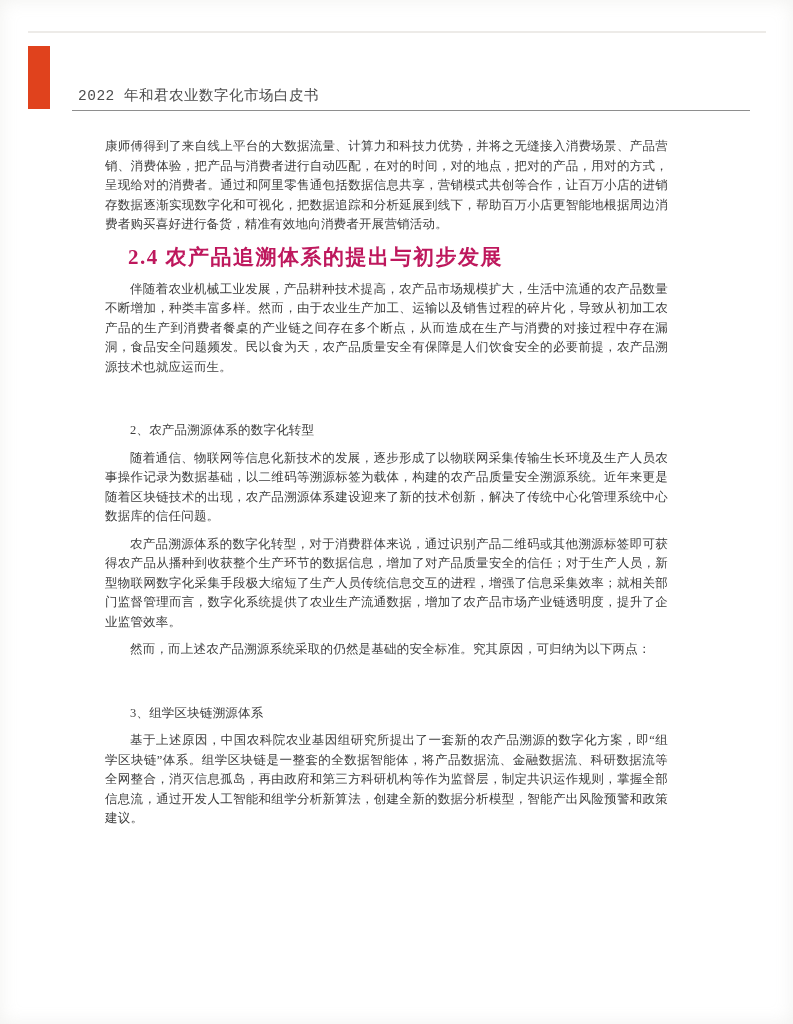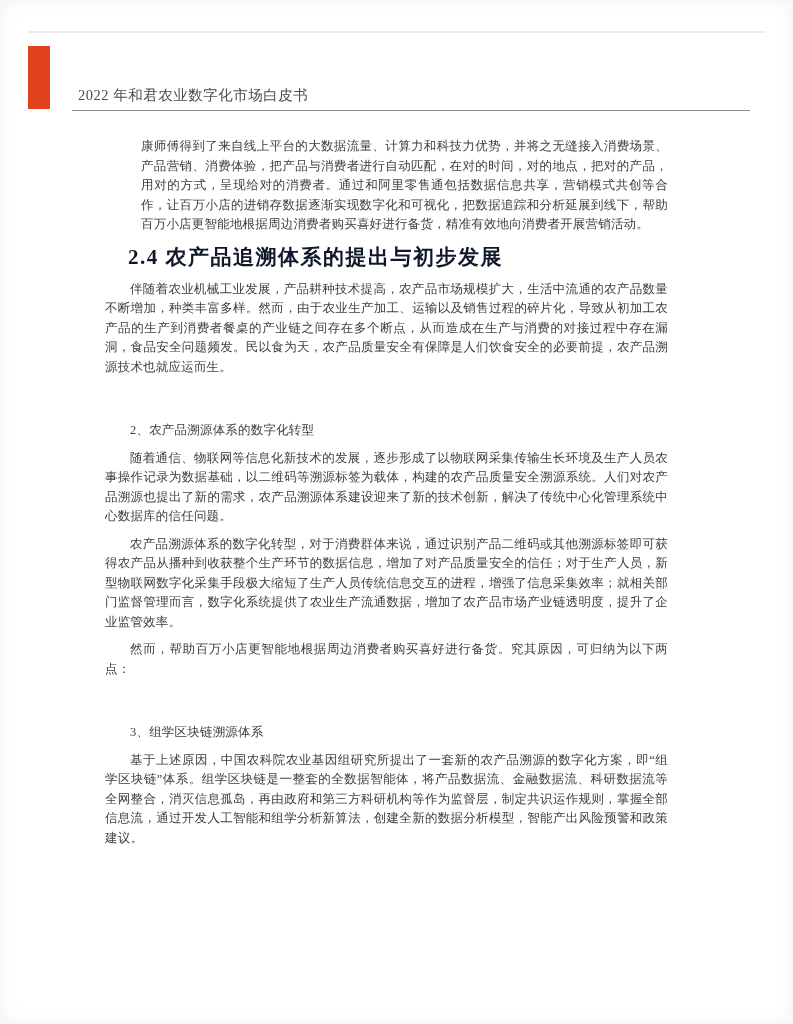--- a/index.html
+++ b/index.html
@@ -34,21 +34,21 @@
     height: 63px;
     background: #e0421d;
   }
   .header-title {
     position: absolute;
     left: 78px;
     top: 86px;
     font-size: 14.5px;
     letter-spacing: 0.5px;
     color: #4d4d4d;
-    font-family: Liberation Serif, serif;
+    font-family: Liberation Mono, monospace;
     white-space: nowrap;
   }
   .header-rule {
     position: absolute;
     left: 72px;
     top: 110px;
     width: 678px;
     height: 1px;
     background: #8e8e8e;
   }
@@ -63,21 +63,20 @@
   .para {
     margin: 0 0 8px 0;
     font-size: 12.5px;
     line-height: 19.5px;
     letter-spacing: 0.2px;
     text-align: justify;
     text-indent: 2em;
   }
   .para.no-indent {
     text-indent: 0;
-    margin-left: 36px;
   }
   .section-heading {
     margin: 5px 0 9px 23px;
     font-size: 21px;
     line-height: 28px;
     font-weight: bold;
     letter-spacing: 1.5px;
     color: #161616;
   }
   .subheading {
@@ -95,32 +94,32 @@
 
   <div class="page-header">
     <div class="accent-block" style="background: rgb(224, 66, 29);"></div>
     <div class="header-title" style="color: rgb(77, 77, 77);">2022 年和君农业数字化市场白皮书</div>
     <div class="header-rule" style="background: rgb(142, 142, 142);"></div>
   </div>
 
   <div class="content" style="color: rgb(61, 61, 61);">
     <p class="para no-indent">康师傅得到了来自线上平台的大数据流量、计算力和科技力优势，并将之无缝接入消费场景、产品营销、消费体验，把产品与消费者进行自动匹配，在对的时间，对的地点，把对的产品，用对的方式，呈现给对的消费者。通过和阿里零售通包括数据信息共享，营销模式共创等合作，让百万小店的进销存数据逐渐实现数字化和可视化，把数据追踪和分析延展到线下，帮助百万小店更智能地根据周边消费者购买喜好进行备货，精准有效地向消费者开展营销活动。</p>
 
-    <h2 class="section-heading" style="color: #0f172a;">2.4 农产品追溯体系的提出与初步发展</h2>
+    <h2 class="section-heading" style="color: #be185d;">2.4 农产品追溯体系的提出与初步发展</h2>
 
     <p class="para">伴随着农业机械工业发展，产品耕种技术提高，农产品市场规模扩大，生活中流通的农产品数量不断增加，种类丰富多样。然而，由于农业生产加工、运输以及销售过程的碎片化，导致从初加工农产品的生产到消费者餐桌的产业链之间存在多个断点，从而造成在生产与消费的对接过程中存在漏洞，食品安全问题频发。民以食为天，农产品质量安全有保障是人们饮食安全的必要前提，农产品溯源技术也就应运而生。</p>
 
 
     <p class="para subheading">2、农产品溯源体系的数字化转型</p>
 
-    <p class="para">随着通信、物联网等信息化新技术的发展，逐步形成了以物联网采集传输生长环境及生产人员农事操作记录为数据基础，以二维码等溯源标签为载体，构建的农产品质量安全溯源系统。人们对农产品溯源也提出了新的需求，农产品溯源体系建设迎来了新的技术创新，解决了传统中心化管理系统中心数据库的信任问题。</p>
+    <p class="para">随着通信、物联网等信息化新技术的发展，逐步形成了以物联网采集传输生长环境及生产人员农事操作记录为数据基础，以二维码等溯源标签为载体，构建的农产品质量安全溯源系统。近年来更是随着区块链技术的出现，农产品溯源体系建设迎来了新的技术创新，解决了传统中心化管理系统中心数据库的信任问题。</p>
 
     <p class="para">农产品溯源体系的数字化转型，对于消费群体来说，通过识别产品二维码或其他溯源标签即可获得农产品从播种到收获整个生产环节的数据信息，增加了对产品质量安全的信任；对于生产人员，新型物联网数字化采集手段极大缩短了生产人员传统信息交互的进程，增强了信息采集效率；就相关部门监督管理而言，数字化系统提供了农业生产流通数据，增加了农产品市场产业链透明度，提升了企业监管效率。</p>
 
-    <p class="para">然而，帮助百万小店更智能地根据周边消费者购买喜好进行备货。究其原因，可归纳为以下两点：</p>
+    <p class="para">然而，而上述农产品溯源系统采取的仍然是基础的安全标准。究其原因，可归纳为以下两点：</p>
 
 
 
     <p class="para subheading">3、组学区块链溯源体系</p>
 
     <p class="para">基于上述原因，中国农科院农业基因组研究所提出了一套新的农产品溯源的数字化方案，即“组学区块链”体系。组学区块链是一整套的全数据智能体，将产品数据流、金融数据流、科研数据流等全网整合，消灭信息孤岛，再由政府和第三方科研机构等作为监督层，制定共识运作规则，掌握全部信息流，通过开发人工智能和组学分析新算法，创建全新的数据分析模型，智能产出风险预警和政策建议。</p>
   </div>
 
 </div>
 

